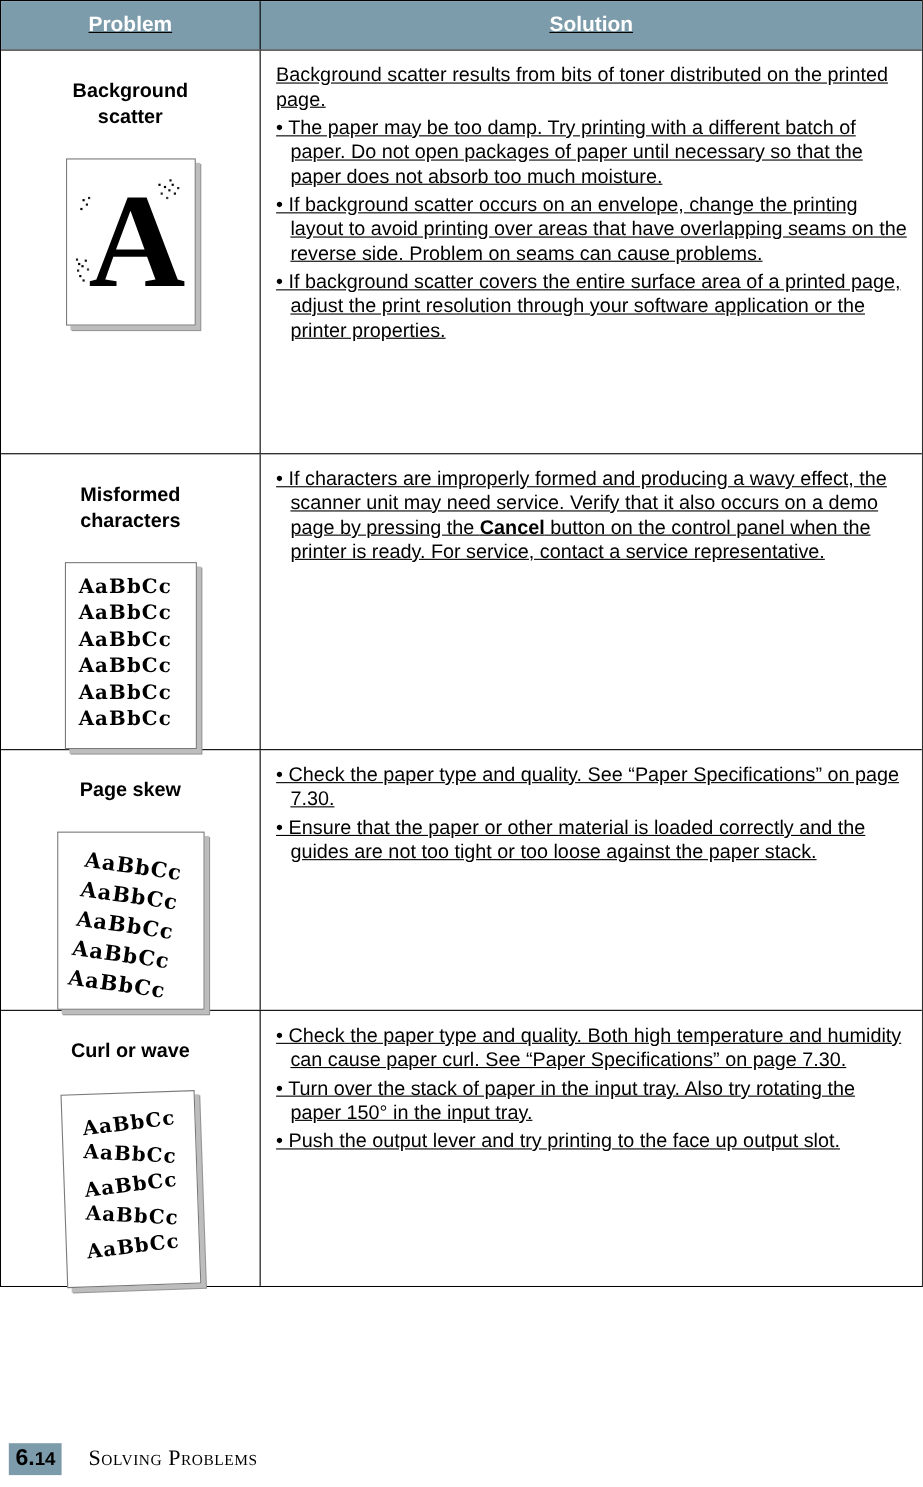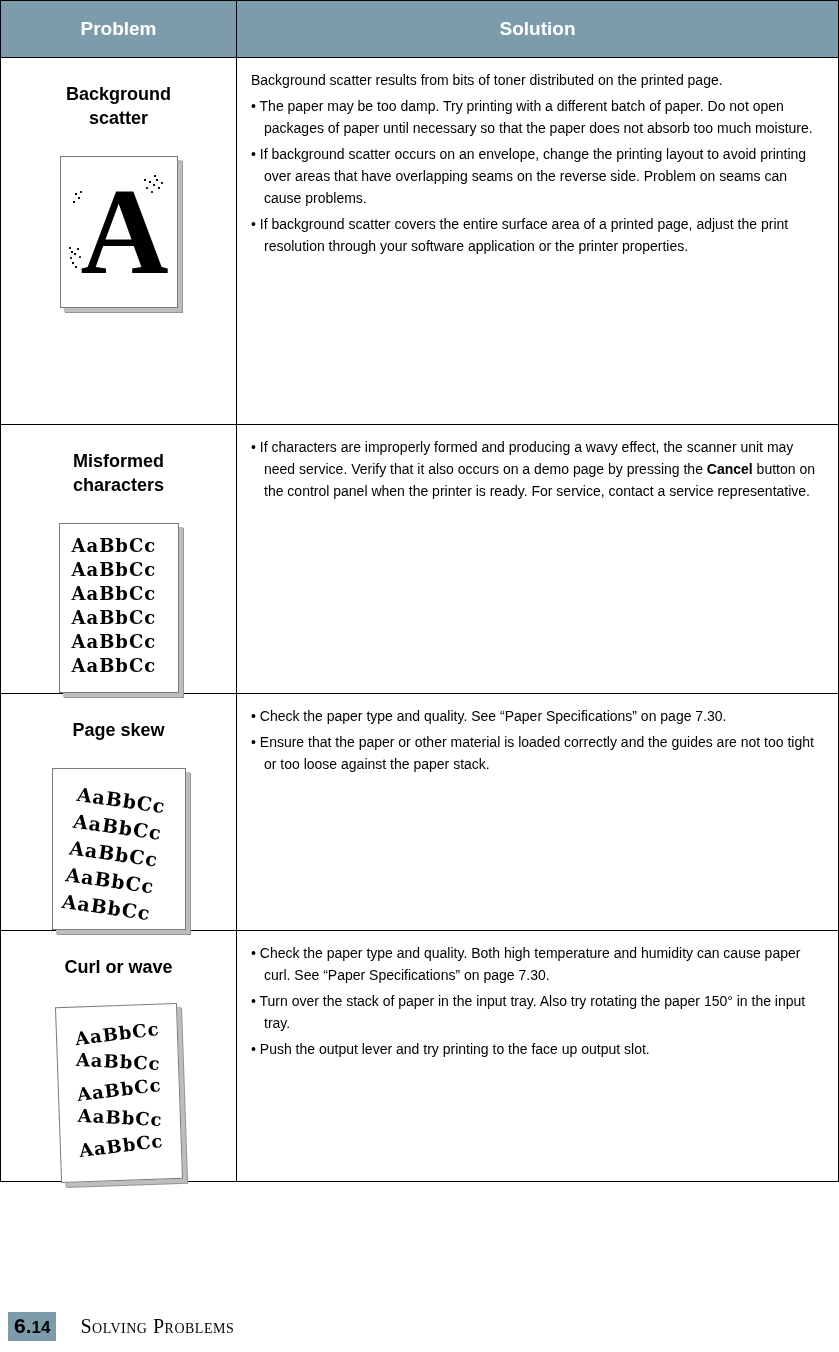--- a/index.html
+++ b/index.html
@@ -9,28 +9,28 @@
     --text:#000000;
   }
   *{box-sizing:border-box;}
   html,body{margin:0;padding:0;}
   body{
     width:839px;height:1352px;position:relative;overflow:hidden;
     background:#ffffff;color:var(--text);
     font-family:"Liberation Sans",sans-serif;
   }
   .tbl{width:839px;border:1.5px solid var(--border);}
-  .thead{display:flex;background:var(--header-bg);height:56px;}
+  .thead{display:flex;background:var(--header-bg);height:44px;text-decoration:underline;}
   .th{display:flex;align-items:center;justify-content:center;
       color:#ffffff;font-weight:bold;font-size:19px;}
   .th-problem{flex:0 0 236px;border-right:1.5px solid var(--border);}
   .th-solution{flex:1;}
   .row{display:flex;border-top:1.5px solid var(--border);background:#fff;}
   .problem-cell{flex:0 0 236px;border-right:1.5px solid var(--border);padding-top:24px;}
-  .solution-cell{flex:1;padding:11px 10px 10px 14px;font-size:14px;line-height:22px;}
+  .solution-cell{flex:1;padding:11px 10px 10px 14px;font-size:18px;line-height:22px;text-decoration:underline;}
   .solution-cell p{margin:0 0 4px 0;}
   .bullet{padding-left:13px;text-indent:-13px;}
   .problem-title{font-weight:bold;font-size:18px;line-height:24px;text-align:center;max-width:150px;margin:0 auto;}
   .r1{min-height:367px;}
   .r2{min-height:263px;}
   .r3{min-height:227px;}
   .r4{min-height:251px;}
 
   
   .mini-page{background:#ffffff;border:1px solid #7a7a7a;

